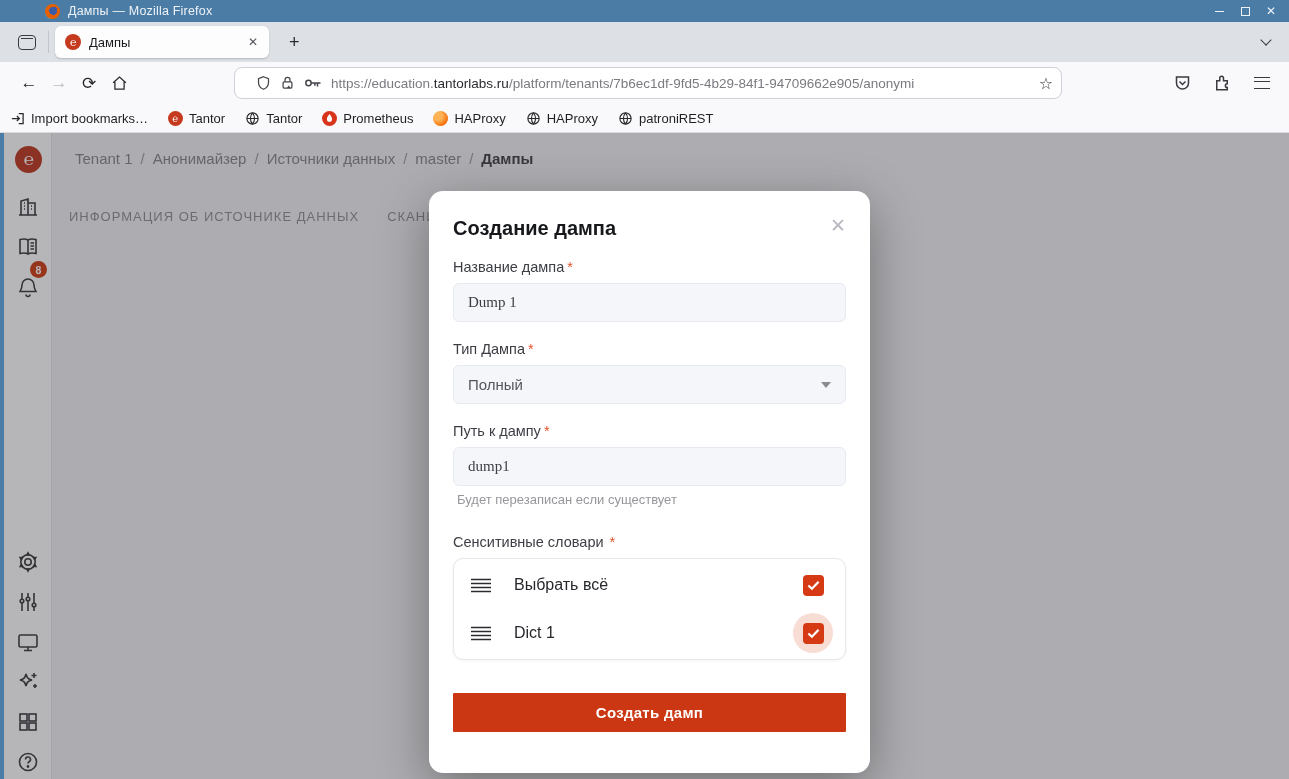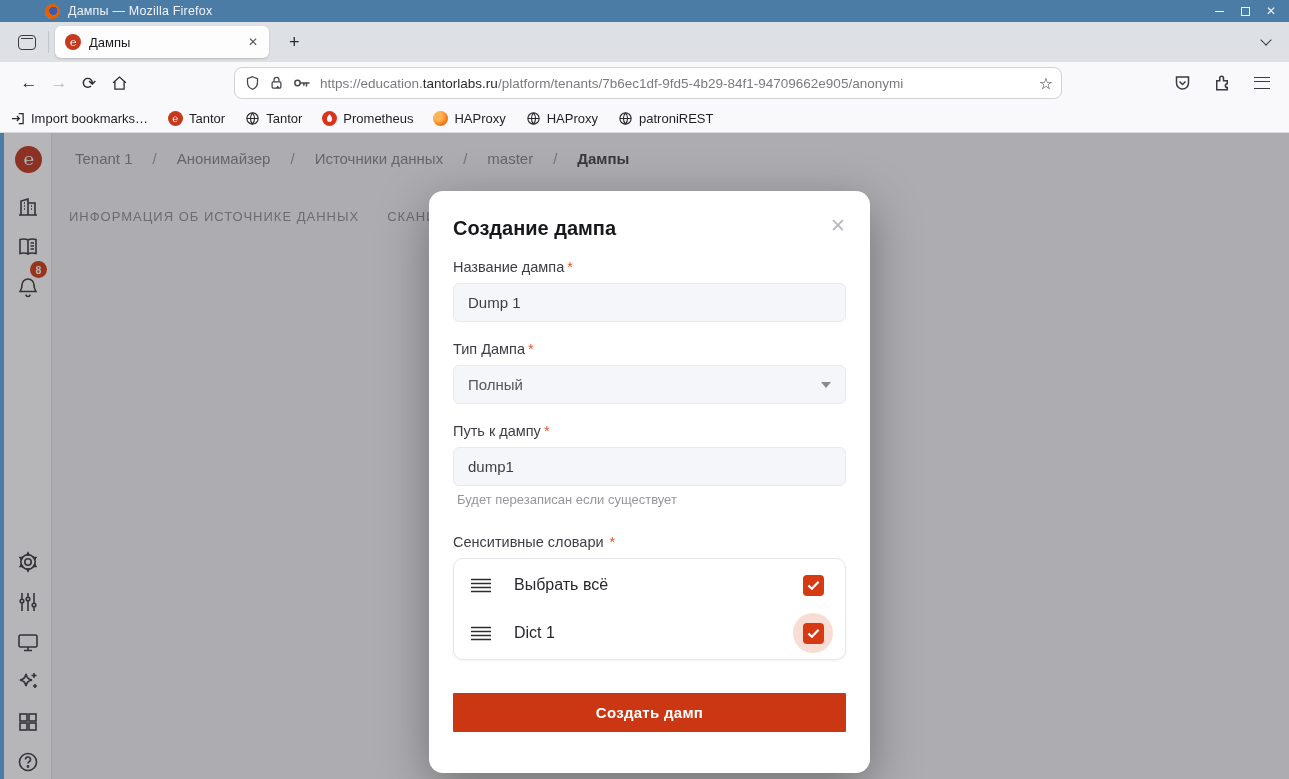--- a/index.html
+++ b/index.html
@@ -44,21 +44,21 @@
     transform:rotate(45deg); margin-top:-4px; }
 
   
   .navbar { position:absolute; left:0; top:62px; width:100%; height:42px;
     background:#f9f9fb; display:flex; align-items:center; z-index:18; }
   .nav-btn { width:30px; height:30px; display:flex; align-items:center; justify-content:center;
     font-size:17px; color:#2a2a2e; border-radius:6px; }
   .nav-btn.disabled { color:#b9b9c0; }
   .nav-back { margin-left:14px; } .nav-home { margin-right:12px; }
   .urlbar { width:828px; height:32px; background:#ffffff; border:1px solid #cfd1d8;
-    border-radius:8px; display:flex; align-items:center; padding:0 8px 0 10px; margin-left:88px; }
+    border-radius:8px; display:flex; align-items:center; padding:0 8px 0 21px; margin-left:88px; }
   .urlbar .u-icon { margin-right:9px; color:#45454b; }
   .url-text { font-size:13.5px; white-space:nowrap; overflow:hidden; flex:1; color:#7a7a80; }
   .url-text .domain { color:#2b2b30; }
   .url-star { margin-left:8px; font-size:16px; color:#3a3a40; }
   .right-tools { margin-left:auto; display:flex; align-items:center; gap:14px; padding-right:14px; }
   .tool-btn { width:26px; height:26px; display:flex; align-items:center; justify-content:center; color:#3a3a40; }
   .hamburger { width:16px; height:12px; border-top:1.8px solid #3a3a40; border-bottom:1.8px solid #3a3a40;
     position:relative; }
   .hamburger:before { content:""; position:absolute; left:0; right:0; top:3.4px; border-top:1.8px solid #3a3a40; }
 
@@ -76,42 +76,42 @@
   .sidebar { position:absolute; left:4px; top:133px; bottom:0; width:48px; background:#ffffff;
     border-right:1px solid #e4e4e8; }
   .side-logo { position:absolute; left:11px; top:13px; width:27px; height:27px; border-radius:50%;
     background:#c0371f; color:#fff; font-weight:bold; font-size:17px;
     display:flex; align-items:center; justify-content:center; }
   .side-icon { position:absolute; left:12px; width:24px; height:24px; color:#3a3a3e; }
   .badge { position:absolute; left:26px; top:128px; min-width:17px; height:17px; border-radius:50%;
     background:#cf3a13; color:#fff; font-size:10.5px; font-weight:bold;
     display:flex; align-items:center; justify-content:center; z-index:2; }
   .breadcrumb { position:absolute; left:75px; top:150px; font-size:15px; color:#85858a;
-    display:flex; gap:20px; white-space:nowrap; }
+    display:flex; gap:8px; white-space:nowrap; }
   .breadcrumb .sep { color:#9c9ca0; }
   .breadcrumb .current { color:#3f3f44; font-weight:bold; }
   .page-tabs { position:absolute; left:69px; top:209px; display:flex; gap:28px;
     font-size:13px; font-weight:normal; letter-spacing:1px; color:#8e8e93; white-space:nowrap; }
 
   
   .overlay { position:absolute; left:4px; top:133px; right:0; bottom:0;
     background:rgba(40,42,48,.34); z-index:5; }
   .modal { position:absolute; left:429px; top:191px; width:441px; height:582px;
     background:#ffffff; border-radius:14px; box-shadow:0 14px 50px rgba(0,0,0,.35);
     z-index:10; padding:26px 24px 24px 24px; }
   .modal-title { font-size:20px; font-weight:bold; color:#17181b; }
   .modal-close { position:absolute; right:20px; top:22px; width:24px; height:24px;
     color:#b9b9c1; font-size:19px; display:flex; align-items:center; justify-content:center; }
   .field { margin-top:19px; }
   .field:first-of-type { margin-top:31px; }
   .f-label { font-size:14.5px; color:#3c3e44; margin-bottom:8px; }
   .req { color:#e0542c; margin-left:3px; }
   .f-input { width:100%; height:39px; background:#f4f6fa; border:1px solid #e7eaf0;
     border-radius:6px; padding:0 14px; font-size:15px; color:#3b3e44;
-    font-family:Liberation Sans, sans-serif; outline:none; }
+    font-family:Liberation Serif, serif; outline:none; }
   .f-select { width:100%; height:39px; background:#f4f6fa; border:1px solid #e7eaf0;
     border-radius:6px; padding:0 14px; font-size:15px; color:#53565c;
     display:flex; align-items:center; justify-content:space-between; }
   .sel-arrow { width:0; height:0; border-left:5.5px solid transparent; border-right:5.5px solid transparent;
     border-top:6.5px solid #8a8a90; }
   .f-helper { font-size:13px; color:#96969c; margin-top:6px; margin-left:4px; }
   .dict-card { margin-top:8px; border:1px solid #e7e7ec; border-radius:10px; background:#fff;
     box-shadow:0 1px 3px rgba(0,0,0,.05); padding:2px 0; }
   .dict-row { height:48px; display:flex; align-items:center; padding:0 12px 0 16px; }
   .drag-icon { color:#2c2c30; margin-right:22px; }

